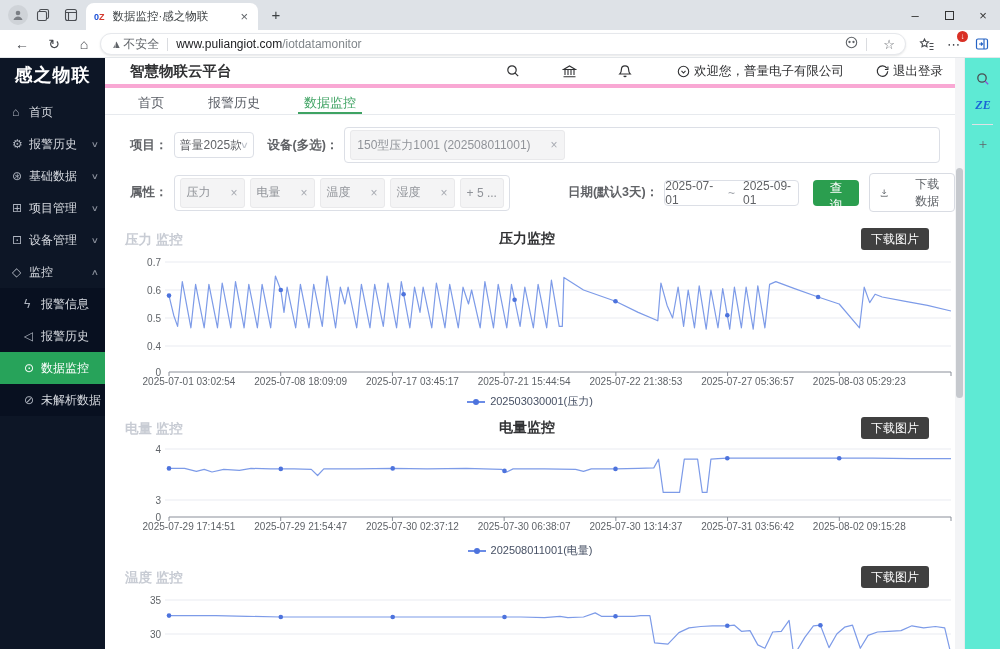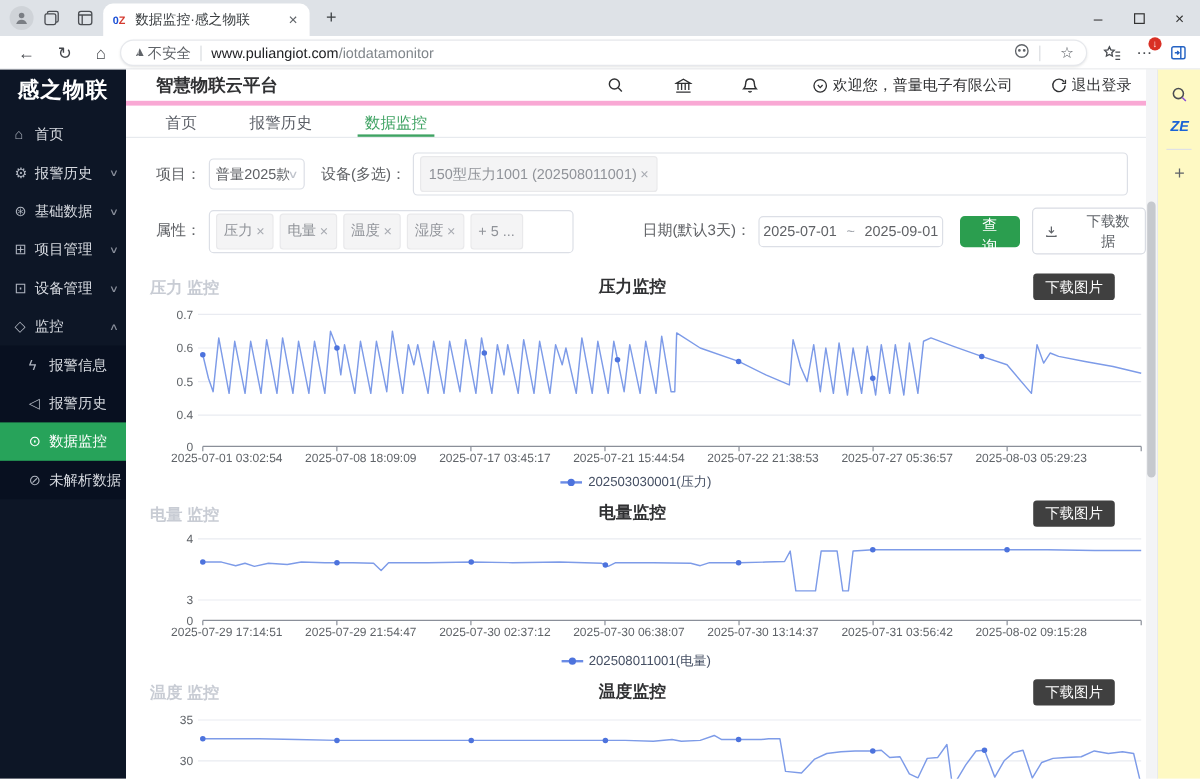--- a/index.html
+++ b/index.html
@@ -27,21 +27,21 @@
   .pill .sec { color:#5f6368; font-size:12px; }
   .vdiv { width:1px; height:13px; background:#dadce0; margin:0 8px; }
   .pill .dom { color:#202124; font-size:12px; }
   .pill .path { color:#80868b; font-size:12px; }
   .pill .sp { flex:1; }
   .pill-ic { color:#5f6368; font-size:13px; margin-left:8px; }
   .addr-right-ic { position:absolute; top:4px; width:20px; height:20px; display:flex; align-items:center; justify-content:center; color:#4a4d52; }
   .badge { position:absolute; top:-3px; right:-4px; width:11px; height:11px; background:#d93025; border-radius:50%; color:#fff; font-size:8px; line-height:11px; text-align:center; }
 
   
-  .strip { position:absolute; top:58px; right:0; width:36px; bottom:0; background:#fef9c3; border-left:1px solid #e8eaed; }
+  .strip { position:absolute; top:58px; right:0; width:36px; bottom:0; background:#5eead4; border-left:1px solid #e8eaed;font-family:Liberation Serif, serif; }
   .strip .s-ic { width:36px; height:26px; display:flex; align-items:center; justify-content:center; color:#4a4d52; }
   .strip .ze { color:#1a63d6; font-weight:bold; font-size:12px; font-style:italic; }
   .strip .hr { height:1px; background:#dfe1e5; margin:6px 7px; }
   .scrollbar { position:absolute; top:58px; right:36px; width:9px; bottom:0; background:#f3f4f6; }
   .scrollbar .thumb { position:absolute; left:1px; right:1px; top:110px; height:230px; background:#c6c9ce; border-radius:4px; }
 
   
   .sidebar { position:absolute; left:0; top:58px; width:105px; bottom:0; background:#0d1626; }
   .logo { height:34px; line-height:34px; text-align:center; color:#fff; font-size:18px; font-weight:bold; letter-spacing:1px; }
   .menu { padding-top:4px; }
@@ -62,27 +62,27 @@
   .hd-ic { width:40px; display:flex; justify-content:center; color:#303133; }
   .hd-welcome, .hd-logout { display:flex; align-items:center; gap:4px; font-size:12.5px; color:#303133; margin-left:16px; white-space:nowrap; }
 
   .tabsrow { height:27px; border-bottom:1px solid #e7eaee; display:flex; align-items:stretch; padding-left:25px; }
   .tab { position:relative; font-size:13px; color:#5a5e66; padding:6px 8px 0 8px; margin-right:28px; cursor:pointer; }
   .tab.active { color:#3fa363; }
   .tab.active::after { content:""; position:absolute; left:2px; right:2px; bottom:0; height:2px; background:#3fa363; }
 
   .filters { padding:12px 0 0 25px; }
   .frow { display:flex; align-items:center; margin-bottom:10px; }
-  .flabel { font-size:12.5px; color:#606266; white-space:nowrap; }
+  .flabel { font-size:12.5px; color:#606266; white-space:nowrap;font-weight:bold; }
   .selectbox { width:80px; height:26px; border:1px solid #dcdfe6; border-radius:4px; display:flex; align-items:center; padding:0 5px; margin-left:6px; }
   .selectbox .val { font-size:12px; color:#606266; flex:1; white-space:nowrap; overflow:hidden; }
   .selectbox .caret { font-size:9px; color:#c0c4cc; transform:scaleX(1.4); }
   .mselect { min-height:28px; border:1px solid #dcdfe6; border-radius:4px; display:flex; align-items:center; padding:2px 5px; gap:5px; margin-left:6px; }
   .mselect.grow { flex:1; margin-right:15px; }
-  .tag { background:#f4f4f5; border:1px solid #e9e9eb; border-radius:3px; color:#909399; font-size:12px; height:20px; display:inline-flex; align-items:center; padding:14px 6px; gap:3px; white-space:nowrap; }
+  .tag { background:#f4f4f5; border:1px solid #e9e9eb; border-radius:3px; color:#909399; font-size:12px; height:20px; display:inline-flex; align-items:center; padding:14px 6px; gap:20px; white-space:nowrap; }
   .tag .x { font-size:12px; color:#a8abb2; cursor:pointer; }
   .datebox { width:172px; height:26px; border:1px solid #dcdfe6; border-radius:4px; display:flex; align-items:center; justify-content:center; gap:8px; font-size:12px; color:#606266; margin-left:6px; }
   .btn-green { height:26px; padding:0 12px; background:#2b9e4f; border:none; border-radius:4px; color:#fff; font-size:12.5px; margin-left:14px; cursor:pointer; }
   .btn-plain { height:39px; padding:0 10px; background:#fff; border:1px solid #d9dce3; border-radius:4px; color:#5f6368; font-size:12px; margin-left:10px; display:inline-flex; align-items:center; gap:22px; cursor:pointer; }
 
   .charts { padding-top:6px; }
   .chart-block { position:relative; margin-bottom:10px; }
   .chart-head { position:relative; height:24px; margin:0 26px 0 20px; }
   .watermark { position:absolute; left:0; top:3px; font-size:13.5px; font-weight:bold; color:#c8ccd4; }
   .chart-title { position:absolute; left:0; right:0; top:2px; text-align:center; font-size:14px; font-weight:bold; color:#303133; }
@@ -418,21 +418,20 @@
           <circle cx="490.5" cy="27.9" r="2.3" fill="#4d73dd"></circle>
           <circle cx="602.3" cy="17.2" r="2.3" fill="#4d73dd"></circle>
           <circle cx="714.2" cy="17.2" r="2.3" fill="#4d73dd"></circle>
         </svg>
       <div class="chart-legend"><span class="legend-marker"></span><span>202508011001(电量)</span></div>
     </div>
 
     <div class="chart-block">
       <div class="chart-head">
         <span class="watermark">温度 监控</span>
-        <span class="chart-title">温度监控</span>
         <button class="btn-blue">下载图片</button>
       </div>
       <svg class="chart-svg" width="830" height="90">
           <line x1="40" y1="10" x2="826" y2="10" stroke="#e9ebf1" stroke-width="1"></line>
           <text x="36" y="13.5" text-anchor="end" font-size="10" fill="#5f6368">35</text>
           <line x1="40" y1="44" x2="826" y2="44" stroke="#e9ebf1" stroke-width="1"></line>
           <text x="36" y="47.5" text-anchor="end" font-size="10" fill="#5f6368">30</text>
           <line x1="40" y1="78" x2="826" y2="78" stroke="#e9ebf1" stroke-width="1"></line>
           <text x="36" y="81.5" text-anchor="end" font-size="10" fill="#5f6368">25</text>
           <polyline points="44.0,25.6 90.9,25.6 122.2,26.3 155.8,27.0 200.4,27.0 267.7,27.0 317.7,27.0 379.5,27.0 395.9,27.0 419.4,27.7 435.0,26.3 442.8,27.7 458.5,27.0 470.2,22.9 476.4,26.3 490.5,26.3 509.3,26.3 515.5,25.6 524.9,25.6 529.6,52.8 542.9,54.2 553.9,42.6 564.0,37.9 575.8,36.5 587.5,35.8 602.3,35.8 609.4,35.2 616.4,41.3 625.0,40.6 632.8,54.9 639.9,58.3 647.7,42.0 656.3,41.3 664.1,30.4 668.8,65.8 679.8,47.4 688.4,35.8 695.4,35.2 704.0,57.6 711.8,44.0 719.6,37.2 727.5,35.2 735.3,58.3 743.1,45.4 752.5,42.0 763.4,41.3 776.0,40.6 786.9,35.8 798.6,37.9 810.4,36.5 819.7,37.9 826.0,64.4" fill="none" stroke="#7d9be8" stroke-width="1.2" stroke-linejoin="round"></polyline>

